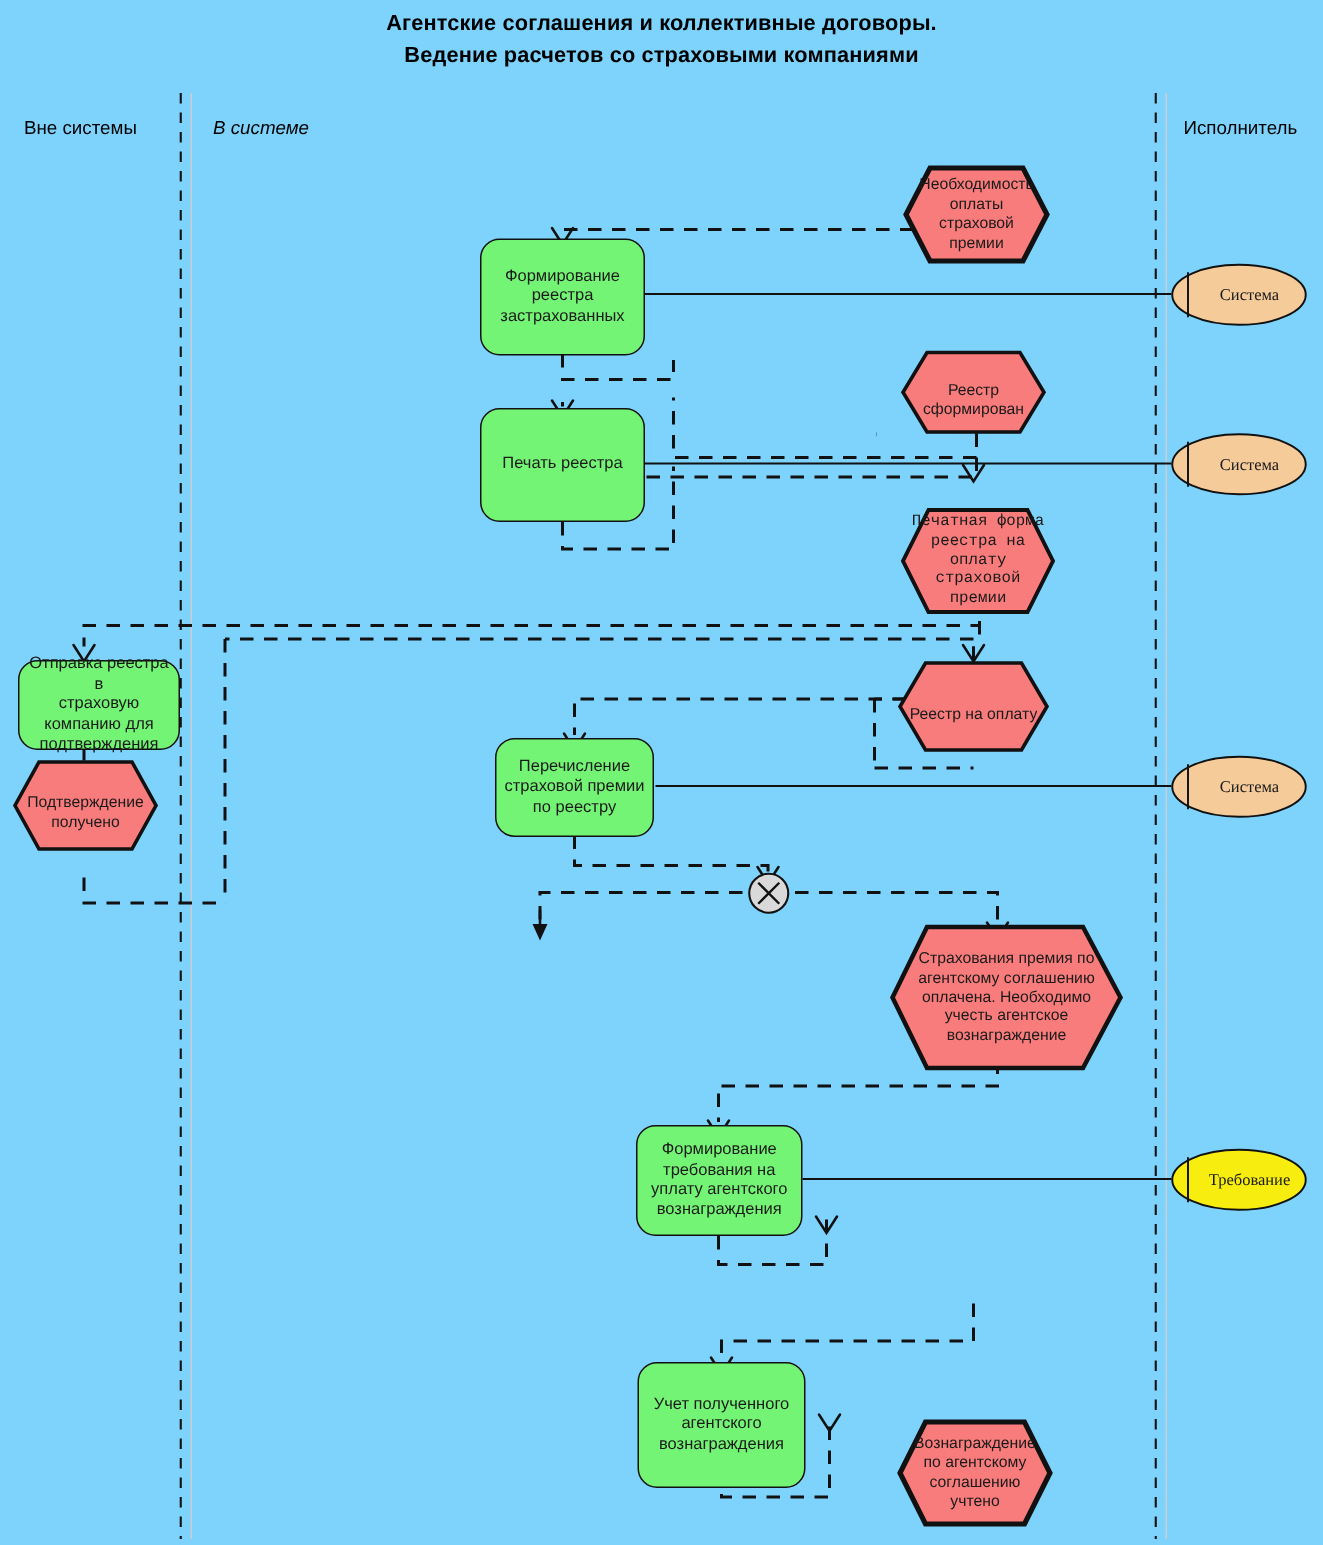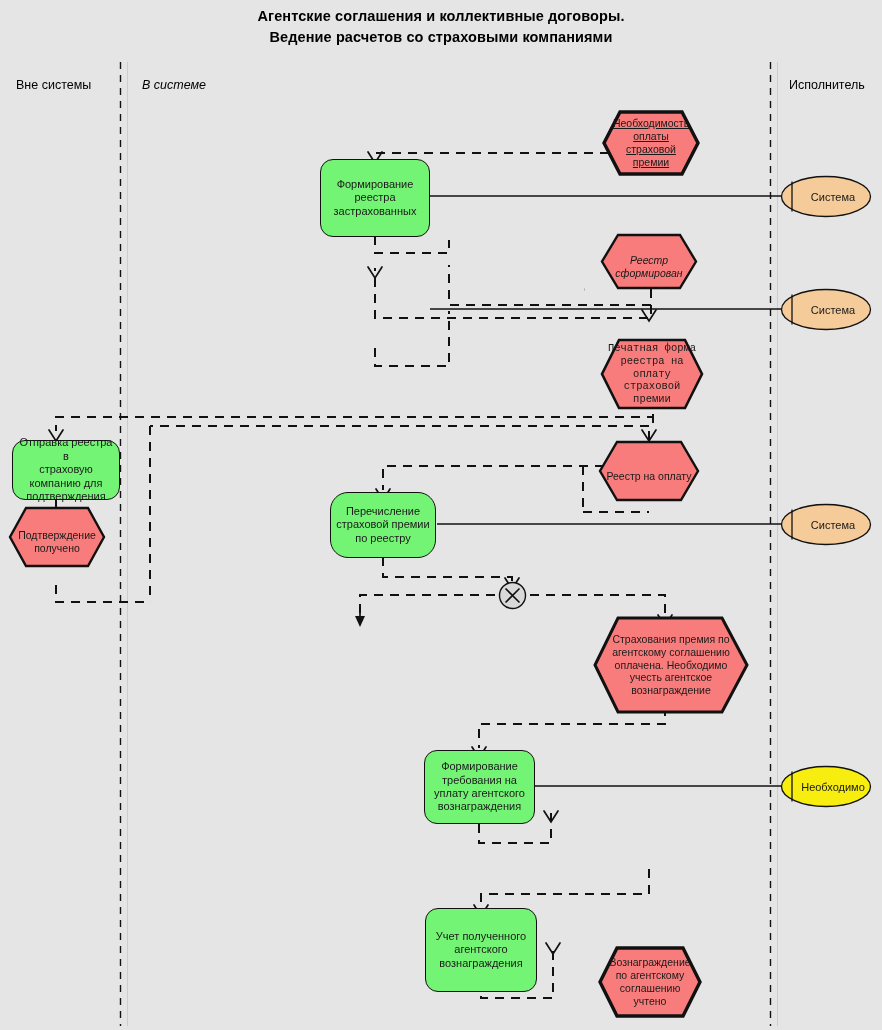--- a/index.html
+++ b/index.html
@@ -10,21 +10,21 @@
   body {
     font-family: "Liberation Sans", sans-serif;
     width: 882px;
     height: 1030px;
     overflow: hidden;
   }
   #canvas {
     position: relative;
     width: 882px;
     height: 1030px;
-    background: #e5e5e5;
+    background: #7dd3fc;
   }
   #svg-layer {
     position: absolute;
     left: 0;
     top: 0;
     width: 882px;
     height: 1030px;
   }
   .title-block {
     position: absolute;
@@ -89,20 +89,21 @@
     font-size: 10.5px;
     color: #1a1a1a;
     line-height: 1.22;
     white-space: pre-line;
     box-sizing: border-box;
     padding: 0 14px;
   }
   
   .perf {
     position: absolute;
+    font-family: Liberation Serif, serif;
   }
   .perf svg { position:absolute; left:0; top:0; overflow: visible; }
   .perf-text {
     position: absolute;
     left: 0; top: 0; width: 100%; height: 100%;
     display: flex; align-items: center; justify-content: center;
     font-size: 11px; color: #1a1a1a;
     padding-left: 14px; box-sizing: border-box;
     white-space: nowrap;
   }
@@ -219,29 +220,32 @@
   <div class="lane-label" style="left:16px; top:78px;">Вне системы</div>
   <div class="lane-label" style="left:142px; top:78px;font-style:italic;">В системе</div>
   <div class="lane-label" style="left:789px; top:78px;">Исполнитель</div>
 
   <div class="node task" style="left:320px; top:159px; width:110px; height:78px;">
     <span class="lbl">Формирование
 реестра
 застрахованных</span>
   </div>
 
+  <div class="node task" style="left:320px; top:272px; width:110px; height:76px;">
+    <span class="lbl">Печать реестра</span>
+  </div>
 
   <div class="node task" style="left:2px; top:440px; width:108px; height:60px;margin-left:10px;">
     <span class="lbl">Отправка реестра в
 страховую
 компанию для
 подтверждения</span>
   </div>
 
-  <div class="node task" style="left:330px; top:492px; width:106px; height:66px;border-radius:18px;">
+  <div class="node task" style="left:330px; top:492px; width:106px; height:66px;">
     <span class="lbl">Перечисление
 страховой премии
 по реестру</span>
   </div>
 
   <div class="node task" style="left:424px; top:750px; width:111px; height:74px;">
     <span class="lbl">Формирование
 требования на
 уплату агентского
 вознаграждения</span>
@@ -250,26 +254,26 @@
   <div class="node task" style="left:425px; top:908px; width:112px; height:84px;">
     <span class="lbl">Учет полученного
 агентского
 вознаграждения</span>
   </div>
 
   <div class="hex-wrap" style="left:602px; top:110px; width:98px; height:66px;">
     <svg width="98" height="66" viewBox="0 0 98 66" xmlns="http://www.w3.org/2000/svg">
       <polygon points="18,2 80,2 96,33 80,64 18,64 2,33" fill="#f97c7c" stroke="#111111" stroke-width="3.4" stroke-linejoin="miter"></polygon>
     </svg>
-    <div class="hex-text" style="padding:16px 8px;text-decoration:underline;">Необходимость
+    <div class="hex-text" style="padding:16px 8px;">Необходимость
 оплаты страховой
 премии</div>
   </div>
 
-  <div class="hex-wrap" style="left:600px; top:233px; width:98px; height:68px;font-style:italic;">
+  <div class="hex-wrap" style="left:600px; top:233px; width:98px; height:68px;">
     <svg width="98" height="57" viewBox="0 0 98 57" xmlns="http://www.w3.org/2000/svg">
       <polygon points="18,2 80,2 96,28.5 80,55 18,55 2,28.5" fill="#f97c7c" stroke="#111111" stroke-width="2.4" stroke-linejoin="miter"></polygon>
     </svg>
     <div class="hex-text" style="padding:0 10px;">Реестр
 сформирован</div>
   </div>
 
   <div class="hex-wrap" style="left:600px; top:338px; width:104px; height:72px;">
     <svg width="104" height="72" viewBox="0 0 104 72" xmlns="http://www.w3.org/2000/svg">
       <polygon points="19,2 85,2 102,36 85,70 19,70 2,36" fill="#f97c7c" stroke="#111111" stroke-width="2.6" stroke-linejoin="miter"></polygon>
@@ -339,21 +343,21 @@
       <line x1="12" y1="6.5" x2="12" y2="36.5" stroke="#111111" stroke-width="1.3"></line>
     </svg>
     <div class="perf-text">Система</div>
   </div>
 
   <div class="perf" style="left:780px; top:765px; width:92px; height:43px;">
     <svg width="92" height="43" viewBox="0 0 92 43" xmlns="http://www.w3.org/2000/svg">
       <ellipse cx="46" cy="21.5" rx="44.5" ry="20" fill="#f7ee10" stroke="#111111" stroke-width="1.3"></ellipse>
       <line x1="12" y1="6.5" x2="12" y2="36.5" stroke="#111111" stroke-width="1.3"></line>
     </svg>
-    <div class="perf-text">Необходимо</div>
+    <div class="perf-text">Требование</div>
   </div>
 
   <div class="gateway" style="left:498px; top:581px; width:29px; height:29px;">
     <svg width="29" height="29" viewBox="0 0 29 29" xmlns="http://www.w3.org/2000/svg">
       <circle cx="14.5" cy="14.5" r="13" fill="#d9d9d9" stroke="#111111" stroke-width="1.4"></circle>
       <path d="M 7.5,7.5 L 21.5,21.5 M 21.5,7.5 L 7.5,21.5" stroke="#111111" stroke-width="1.6" fill="none"></path>
     </svg>
   </div>
 
 </div>

